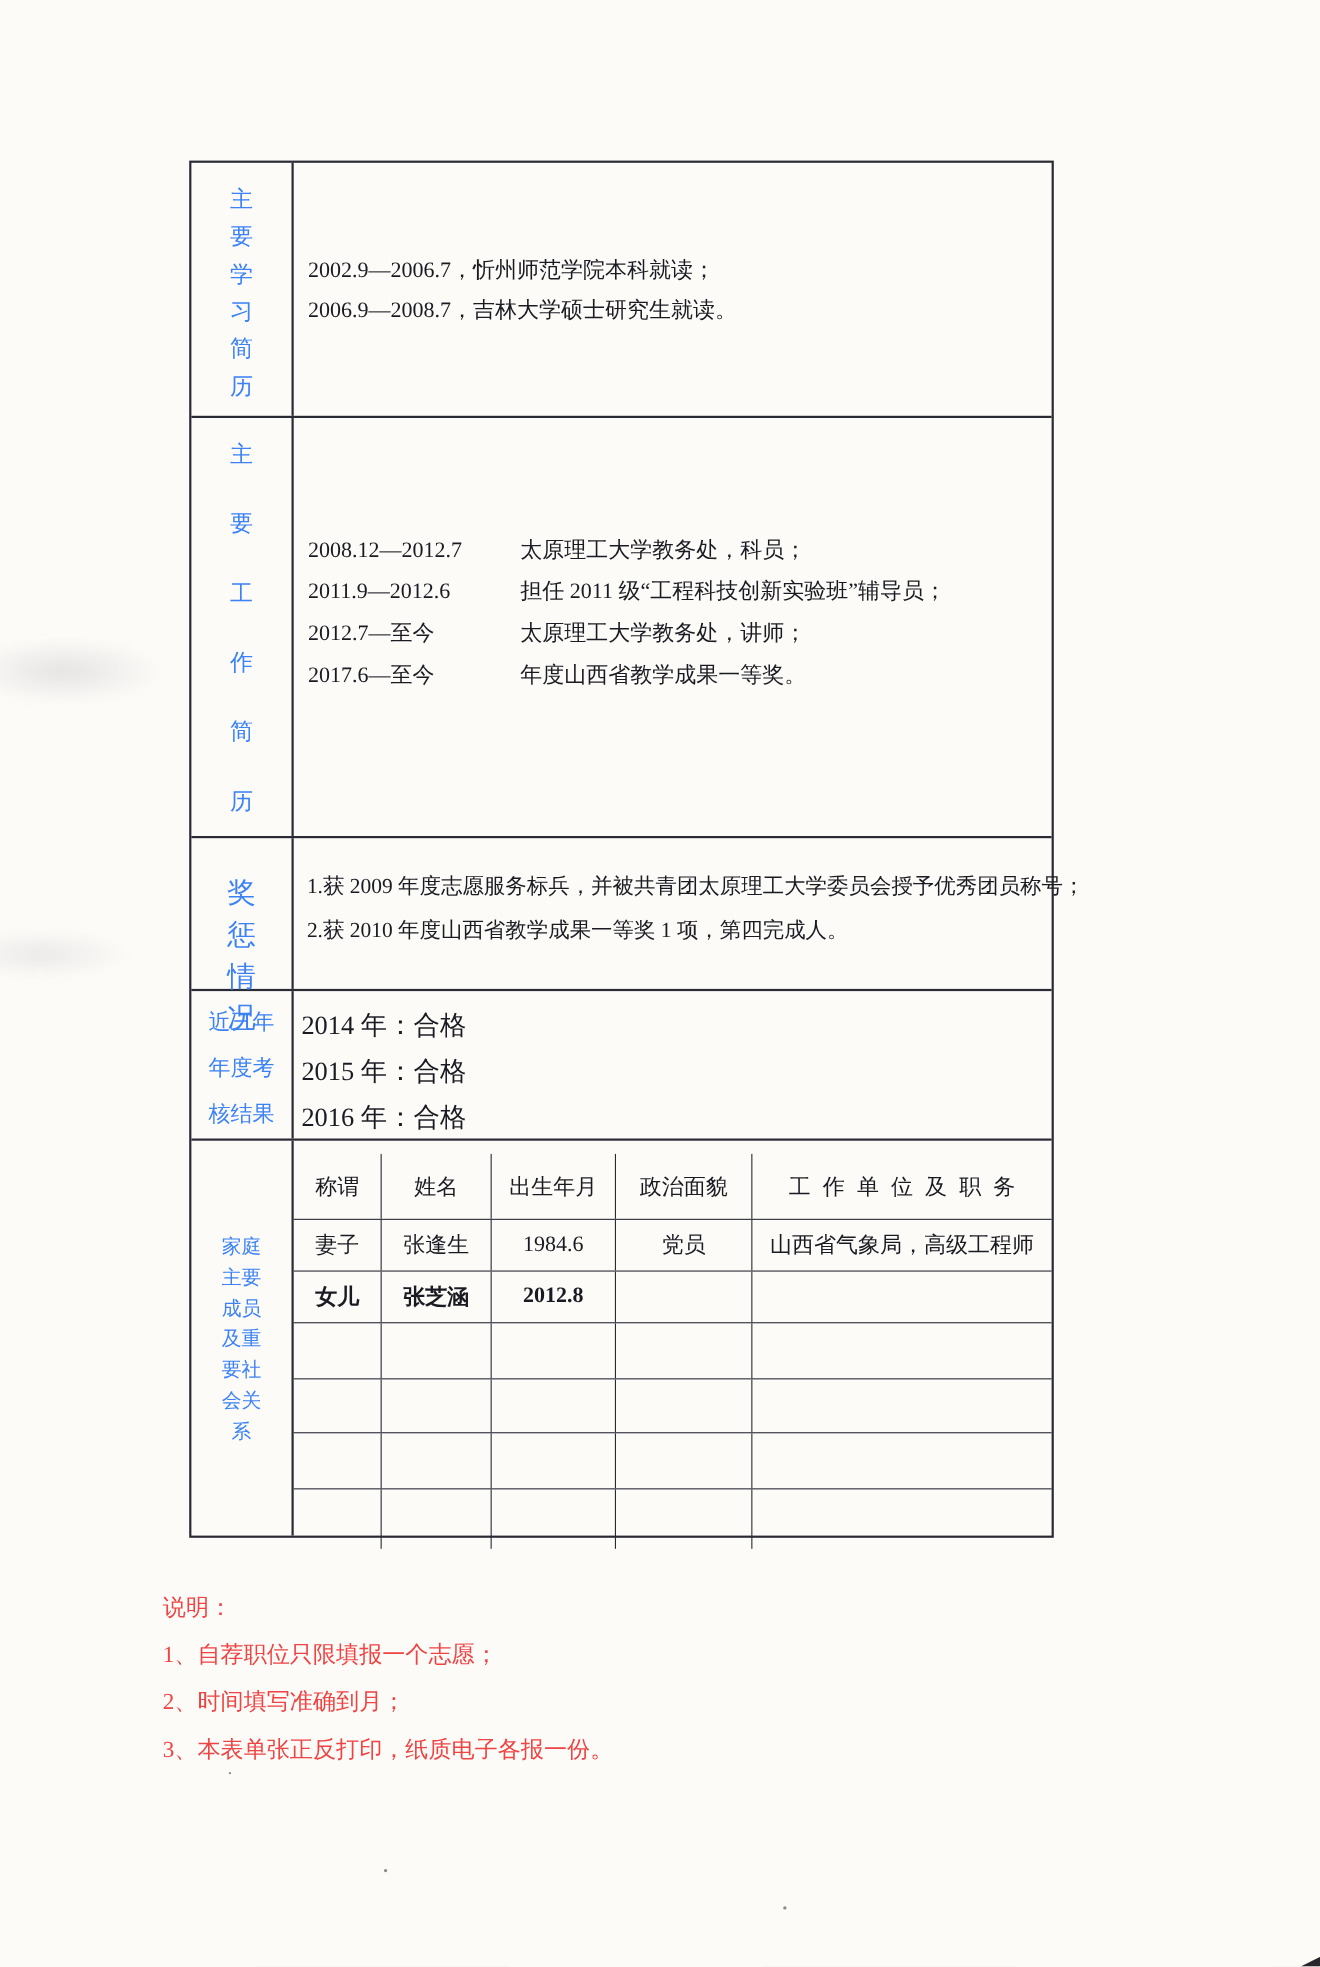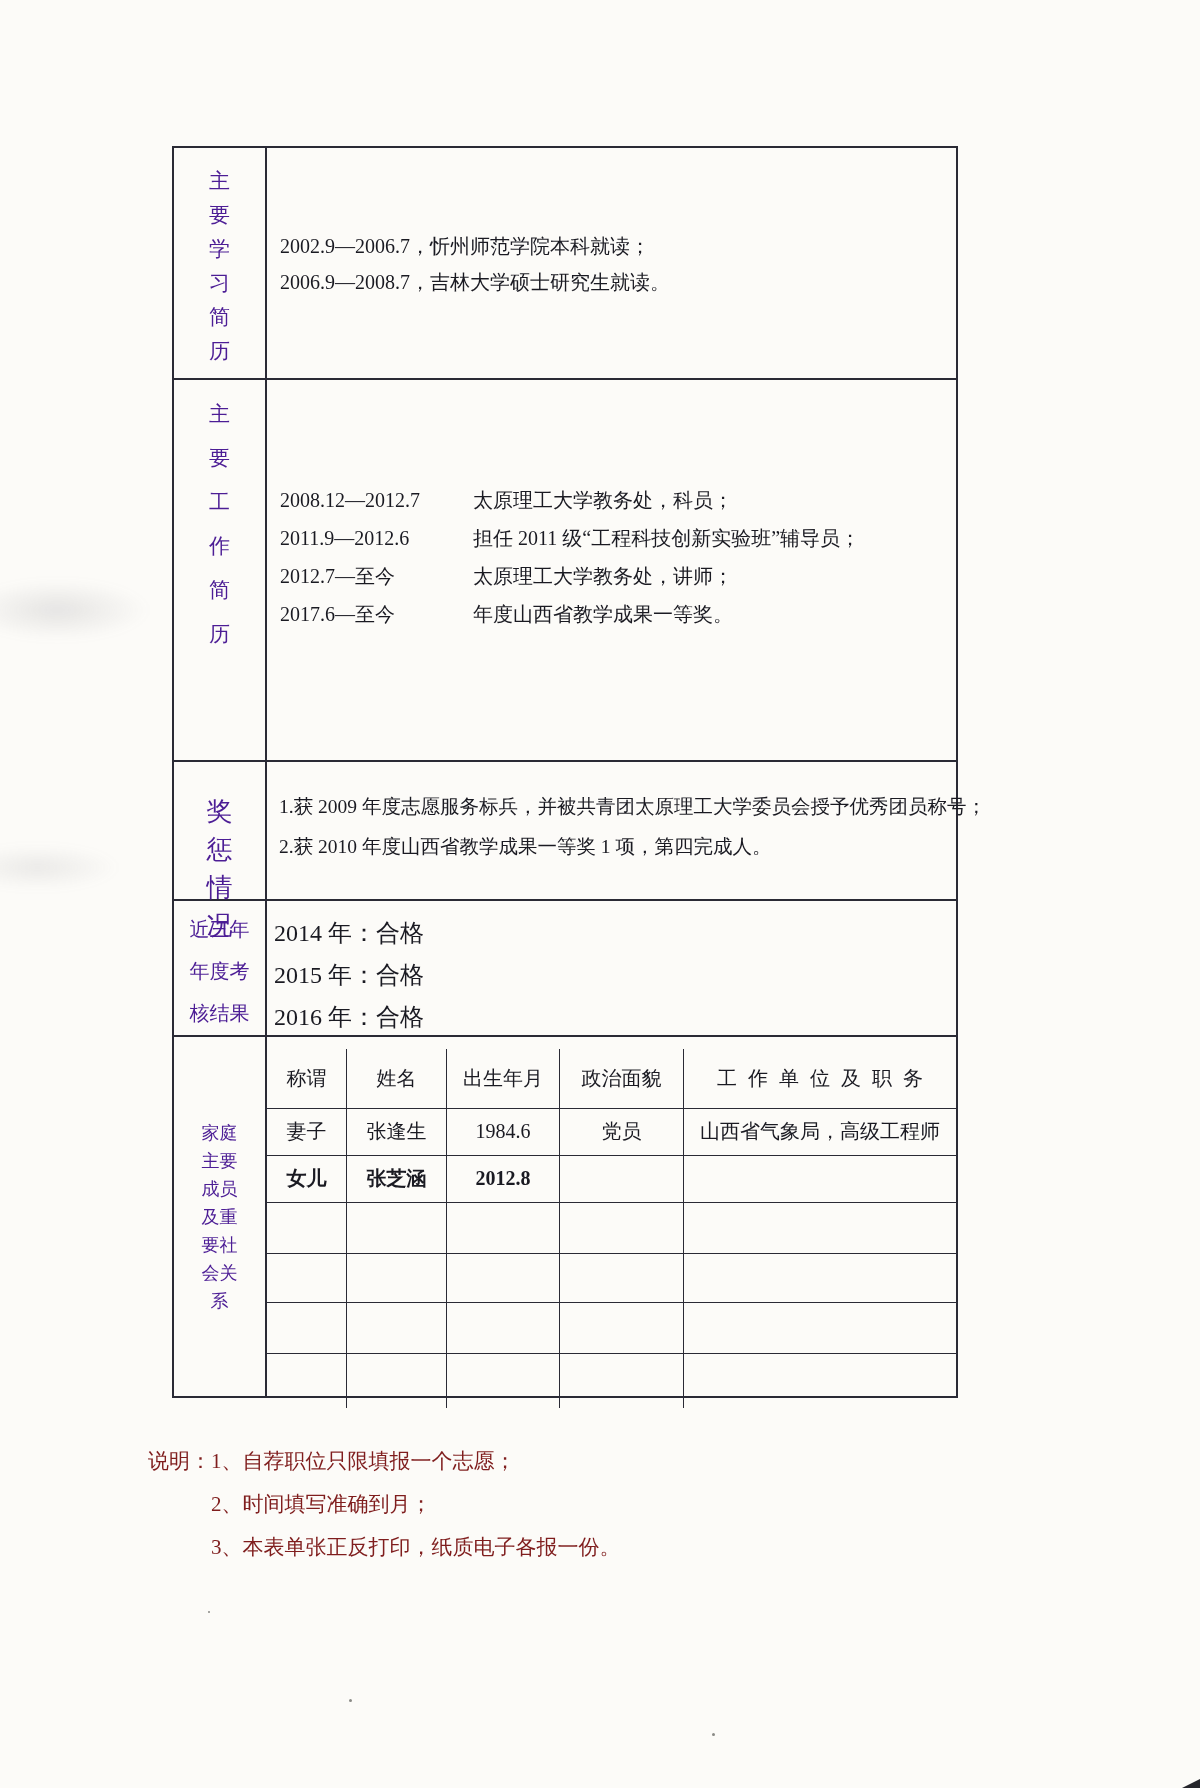--- a/index.html
+++ b/index.html
@@ -32,24 +32,24 @@
     border-right: 2.2px solid #2a2a35;
     display: flex; justify-content: center;
   }
   .content-cell { flex: 1 1 auto; min-width: 0; }
 
   
   .vlabel {
     word-break: break-all;
     text-align: center;
     letter-spacing: 0;
-    color: #4c1d95;
+    color: #3b82f6;
   }
   .vlabel-study  { width: 24px; font-size: 21px; line-height: 34px; padding-top: 16px; }
-  .vlabel-work   { width: 24px; font-size: 21px; line-height: 44px; padding-top: 12px; }
+  .vlabel-work   { width: 24px; font-size: 21px; line-height: 63px; padding-top: 2px; }
   .vlabel-awards { width: 48px; font-size: 26px; line-height: 38px; padding-top: 31px; }
   .vlabel-assess { width: 64px; font-size: 20px; line-height: 42px; padding-top: 7px; }
   .vlabel-family { width: 44px; font-size: 18px; line-height: 28px; padding-top: 82px; }
 
   
   .sec-study  { height: 232px; }
   .sec-work   { height: 383px; }
   .sec-awards { height: 139px; }
   .sec-assess { height: 136px; }
   .sec-family { height: 360px; }
@@ -84,22 +84,22 @@
   .fr-2 { height: 47px; flex: 0 0 47px; font-weight: bold; }
   .fr-3 { height: 51px; flex: 0 0 51px; }
   .fr-4 { height: 49px; flex: 0 0 49px; }
   .fr-5 { height: 51px; flex: 0 0 51px; }
   .fr-6 { flex: 1 1 auto; }
   .fh-unit { letter-spacing: 11px; text-indent: 11px; }
 
   
   .notes {
     position: absolute; left: 148px; top: 1440px;
-    display: flex; flex-direction: row;
-    font-size: 21px; line-height: 43px; color: #7f1d1d;
+    display: flex; flex-direction: column;
+    font-size: 21px; line-height: 43px; color: #ef4444;
   }
   .notes-prefix { flex: 0 0 auto; }
   .notes-items { display: flex; flex-direction: column; }
 
   
   .smudge { position: absolute; pointer-events: none; }
   .smudge-a { left: -35px; top: 580px; width: 185px; height: 60px;
     background: radial-gradient(ellipse at center, rgba(110,110,118,0.16), transparent 70%); filter: blur(5px); }
   .smudge-b { left: -45px; top: 845px; width: 165px; height: 45px;
     background: radial-gradient(ellipse at center, rgba(110,110,118,0.12), transparent 70%); filter: blur(5px); }

